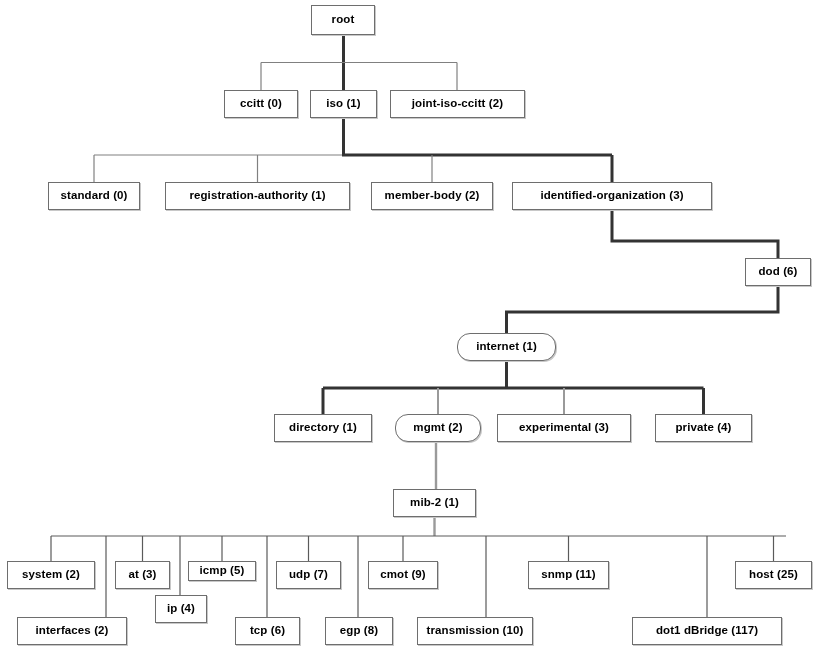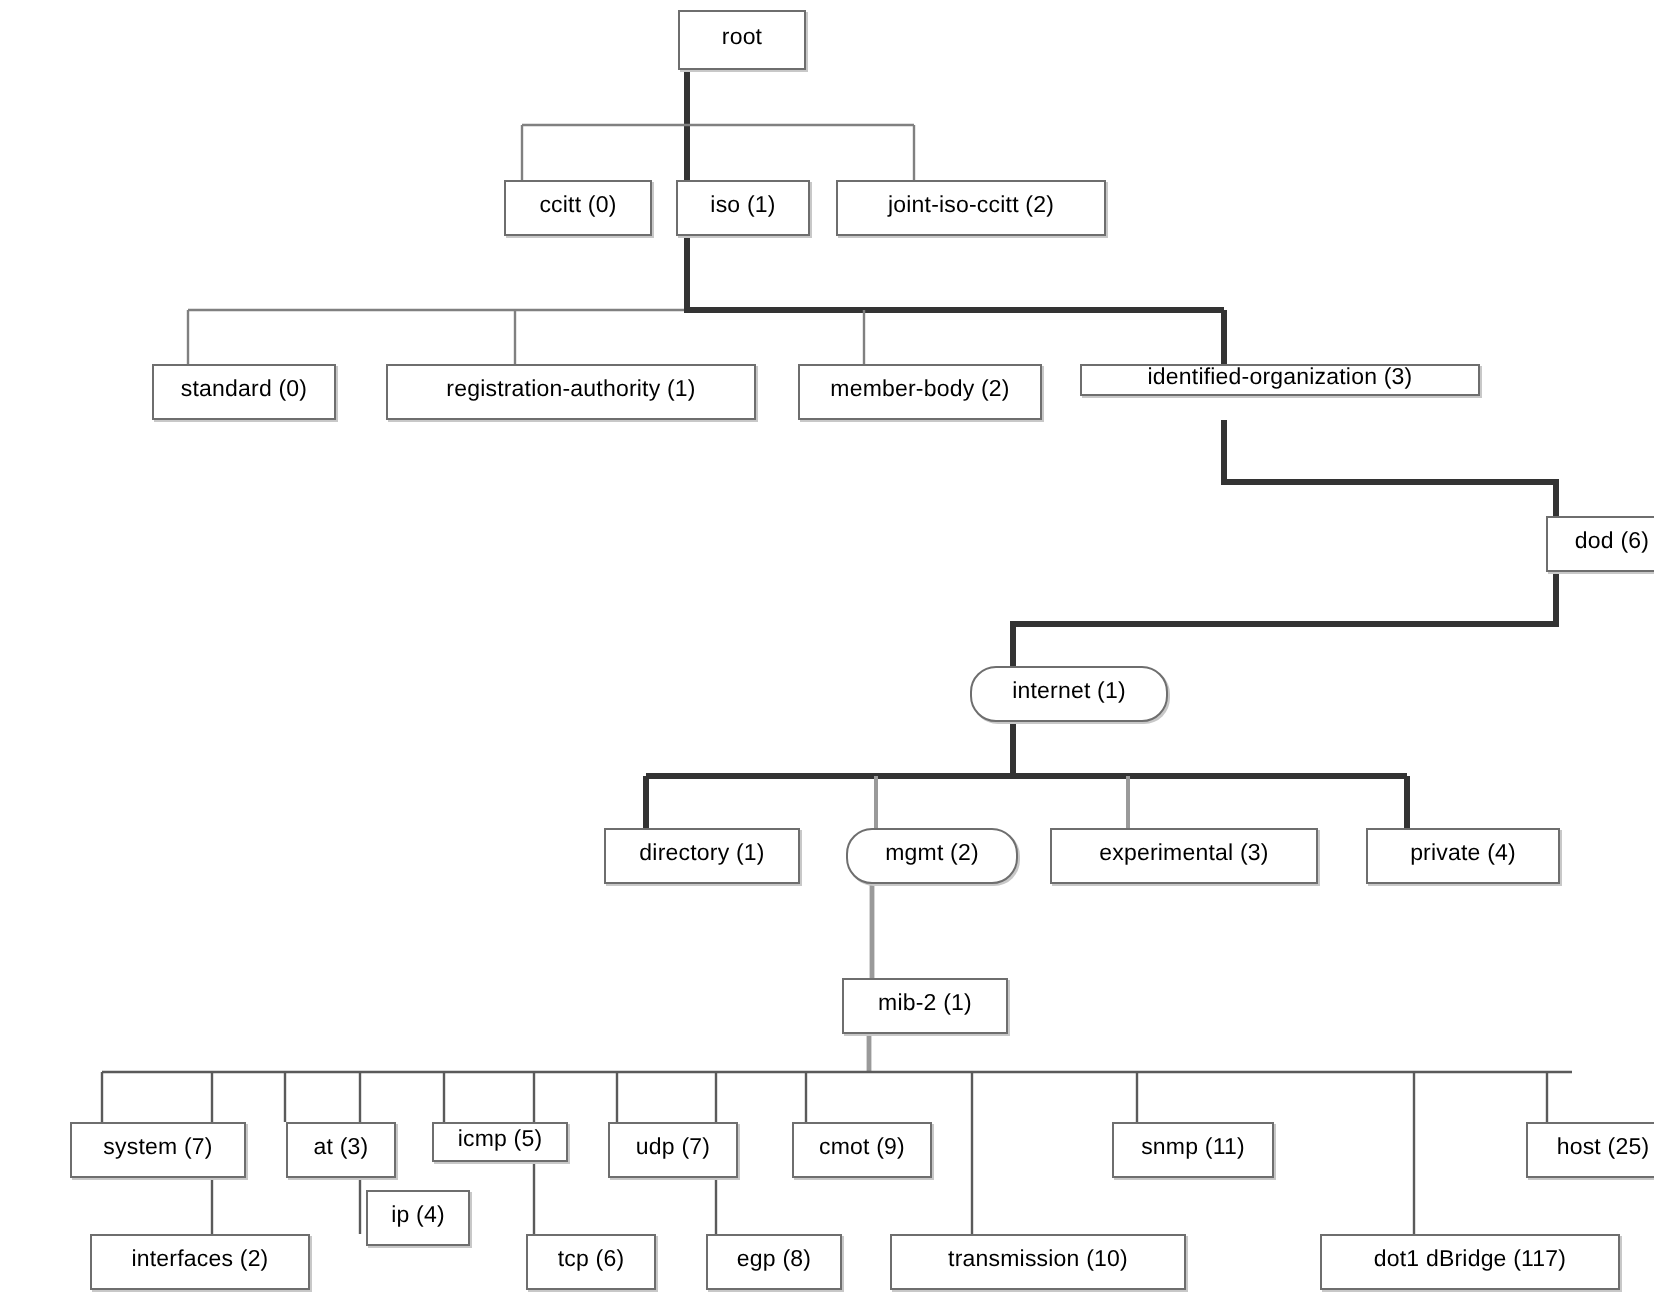--- a/index.html
+++ b/index.html
@@ -27,26 +27,25 @@
   .node {
     position: absolute;
     box-sizing: border-box;
     background: #ffffff;
     border: 1px solid #6e6e6e;
     box-shadow: 1px 1px 0 0 #c8c8c8;
     display: flex;
     align-items: center;
     justify-content: center;
     color: #000000;
-    font-weight: normal;
+    font-weight: bold;
     font-size: 11.5px;
     letter-spacing: 0.1px;
     white-space: nowrap;
     line-height: 1;
-    margin-left: 28px;
   }
 </style>
 </head>
 <body>
 
 <div id="canvas">
 
   <svg id="edges" viewBox="0 0 827 656" xmlns="http://www.w3.org/2000/svg">
     <g fill="none" stroke-linecap="butt">
 
@@ -100,36 +99,36 @@
   </svg>
 
   <div id="nodes">
       <div class="node" style="left: 311px; top: 5px; width: 64px; height: 30px;">root</div>
       <div class="node" style="left: 224px; top: 90px; width: 74px; height: 28px;">ccitt (0)</div>
       <div class="node" style="left: 310px; top: 90px; width: 67px; height: 28px;">iso (1)</div>
       <div class="node" style="left: 390px; top: 90px; width: 135px; height: 28px;">joint-iso-ccitt (2)</div>
       <div class="node" style="left: 48px; top: 182px; width: 92px; height: 28px;">standard (0)</div>
       <div class="node" style="left: 165px; top: 182px; width: 185px; height: 28px; text-align: right;">registration-authority (1)</div>
       <div class="node" style="left: 371px; top: 182px; width: 122px; height: 28px;">member-body (2)</div>
-      <div class="node" style="left: 512px; top: 182px; width: 200px; height: 16px;">identified-organization (3)</div>
+      <div class="node" style="left: 512px; top: 182px; width: 200px; height: 28px;">identified-organization (3)</div>
       <div class="node" style="left: 745px; top: 258px; width: 66px; height: 28px;">dod (6)</div>
       <div class="node" style="left: 457px; top: 333px; width: 99px; height: 28px; border-radius: 13px;">internet (1)</div>
       <div class="node" style="left: 274px; top: 414px; width: 98px; height: 28px;">directory (1)</div>
       <div class="node" style="left: 395px; top: 414px; width: 86px; height: 28px; border-radius: 13px;">mgmt (2)</div>
       <div class="node" style="left: 497px; top: 414px; width: 134px; height: 28px;">experimental (3)</div>
       <div class="node" style="left: 655px; top: 414px; width: 97px; height: 28px;">private (4)</div>
       <div class="node" style="left: 393px; top: 489px; width: 83px; height: 28px;">mib-2 (1)</div>
-      <div class="node" style="left: 7px; top: 561px; width: 88px; height: 28px;">system (7)</div>
+      <div class="node" style="left: 7px; top: 561px; width: 88px; height: 28px;">system (2)</div>
       <div class="node" style="left: 17px; top: 617px; width: 110px; height: 28px;">interfaces (2)</div>
       <div class="node" style="left: 115px; top: 561px; width: 55px; height: 28px;">at (3)</div>
       <div class="node" style="left: 155px; top: 595px; width: 52px; height: 28px;">ip (4)</div>
       <div class="node" style="left: 188px; top: 561px; width: 68px; height: 20px;">icmp (5)</div>
       <div class="node" style="left: 235px; top: 617px; width: 65px; height: 28px;">tcp (6)</div>
       <div class="node" style="left: 276px; top: 561px; width: 65px; height: 28px;">udp (7)</div>
       <div class="node" style="left: 325px; top: 617px; width: 68px; height: 28px;">egp (8)</div>
       <div class="node" style="left: 368px; top: 561px; width: 70px; height: 28px;">cmot (9)</div>
-      <div class="node" style="left: 417px; top: 617px; width: 148px; height: 28px;">transmission (10)</div>
+      <div class="node" style="left: 417px; top: 617px; width: 116px; height: 28px;">transmission (10)</div>
       <div class="node" style="left: 528px; top: 561px; width: 81px; height: 28px;">snmp (11)</div>
       <div class="node" style="left: 632px; top: 617px; width: 150px; height: 28px;">dot1 dBridge (117)</div>
       <div class="node" style="left: 735px; top: 561px; width: 77px; height: 28px;">host (25)</div>
     </div>
 
 </div>
 
 </body></html>

